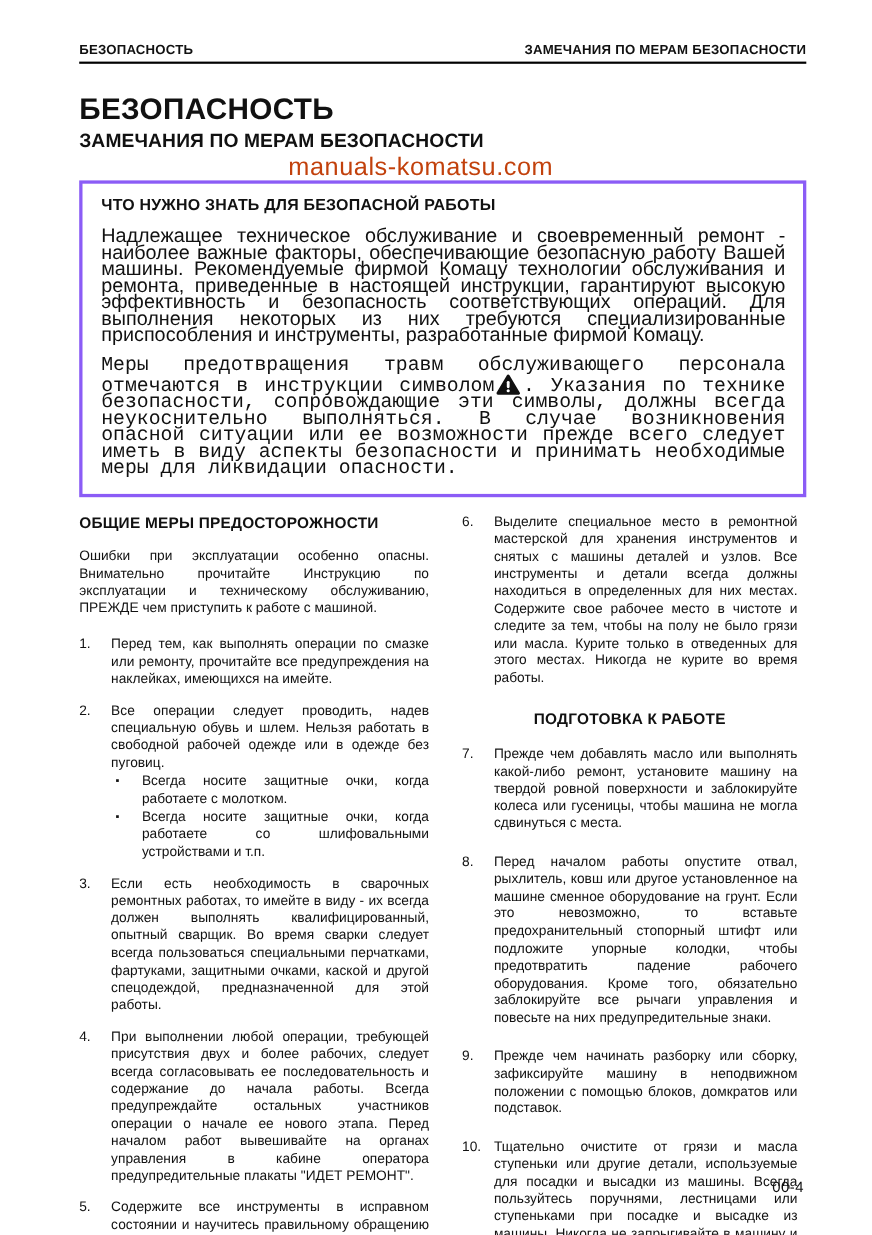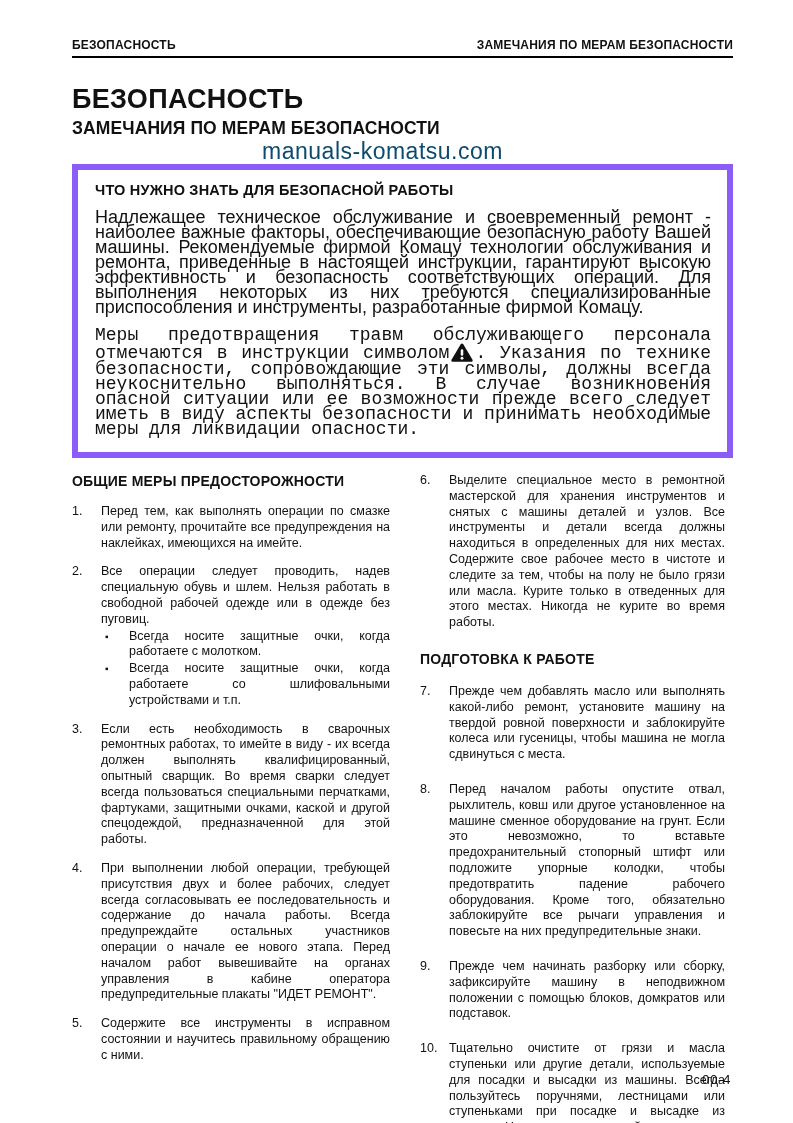--- a/index.html
+++ b/index.html
@@ -30,21 +30,21 @@
     font-size: 17.5px; font-weight: bold; letter-spacing: 0.1px;
     margin: 0 0 0 0;
   }
   .watermark {
     text-align: center; font-size: 23px; font-weight: normal;
     color: #2e8b2e; letter-spacing: 0.5px;
     margin: 0 40px 0 0; line-height: 24px; height: 24px;
   }
   
   .safety-box {
-    border: 6px solid #8b5cf6;
+    border: 3px solid #8b5cf6;
     padding: 12px 16px 15px 17px;
     margin-top: 1px;
   }
   .safety-box h2 {
     font-size: 14.5px; font-weight: bold; margin: 0 0 12px 0; letter-spacing: 0.2px;
   }
   .safety-box p {
     font-size: 18px; line-height: 15px; margin: 0 0 13px 0;
     text-align: justify;
   }
@@ -54,21 +54,21 @@
     vertical-align: -4px; margin: 0 2px;
   }
   
   .columns { display: flex; gap: 30px; margin-top: 15px; }
   .col-left  { width: 318px; flex: 0 0 318px; }
   .col-right { width: 305px; flex: 0 0 305px; }
   .col-head {
     font-size: 14px; font-weight: bold; letter-spacing: 0.2px;
     margin: 0 0 15px 0;
   }
-  .col-right .col-head { margin: 20px 0 17px 0; }
+  .col-right .col-head { margin: 20px 0 17px 0; text-align: center; }
   .intro {
     font-size: 12.5px; line-height: 15.8px; text-align: justify;
     margin: 0 0 17px 0;
   }
   .li { display: flex; font-size: 12.5px; line-height: 15.8px; margin-bottom: 13px; }
   .col-right .li { margin-bottom: 19px; }
   .li .num { flex: 0 0 29px; }
   .li .li-body { flex: 1; text-align: justify; }
   .bullets { margin-top: 1px; }
   .bullet { display: flex; margin-top: 1px; }
@@ -86,36 +86,37 @@
 <div class="page">
 
   <div class="run-head">
     <span>БЕЗОПАСНОСТЬ</span>
     <span>ЗАМЕЧАНИЯ ПО МЕРАМ БЕЗОПАСНОСТИ</span>
   </div>
 
   <h1 class="title">БЕЗОПАСНОСТЬ</h1>
   <div class="subtitle">ЗАМЕЧАНИЯ ПО МЕРАМ БЕЗОПАСНОСТИ</div>
 
-  <div class="watermark" style="color: #0c4a6e;">manuals-komatsu.com</div>
+  <div class="watermark" style="color: #c2410c;">manuals-komatsu.com</div>
 
   <div class="safety-box">
     <h2>ЧТО НУЖНО ЗНАТЬ ДЛЯ БЕЗОПАСНОЙ РАБОТЫ</h2>
     <p>Надлежащее техническое обслуживание и своевременный ремонт - наиболее важные факторы, обеспечивающие безопасную работу Вашей машины. Рекомендуемые фирмой Комацу технологии обслуживания и ремонта, приведенные в настоящей инструкции, гарантируют высокую эффективность и безопасность соответствующих операций. Для выполнения некоторых из них требуются специализированные приспособления и инструменты, разработанные фирмой Комацу.</p>
     <p><span>Меры предотвращения травм обслуживающего персонала отмечаются в инструкции символом</span><span class="warn-icon"><svg width="22" height="19" viewBox="0 0 24 21" xmlns="http://www.w3.org/2000/svg">
             <polygon points="12,2 22.3,19.3 1.7,19.3" fill="#111" stroke="#111" stroke-width="3" stroke-linejoin="round"></polygon>
             <rect x="10.6" y="7" width="2.8" height="7.2" rx="1.4" fill="#fff"></rect>
             <circle cx="12" cy="16.8" r="1.6" fill="#fff"></circle>
           </svg></span><span>. Указания по технике безопасности, сопровождающие эти символы, должны всегда неукоснительно выполняться. В случае возникновения опасной ситуации или ее возможности прежде всего следует иметь в виду аспекты безопасности и принимать необходимые меры для ликвидации опасности.</span></p>
   </div>
 
   <div class="columns">
 
     <div class="col-left">
       <h3 class="col-head">ОБЩИЕ МЕРЫ ПРЕДОСТОРОЖНОСТИ</h3>
+      <p class="intro">Ошибки при эксплуатации особенно опасны. Внимательно прочитайте Инструкцию по эксплуатации и техническому обслуживанию, ПРЕЖДЕ чем приступить к работе с машиной.</p>
 
       <div class="li">
         <span class="num">1.</span>
         <div class="li-body">Перед тем, как выполнять операции по смазке или ремонту, прочитайте все предупреждения на наклейках, имеющихся на имейте.</div>
       </div>
 
       <div class="li">
         <span class="num">2.</span>
         <div class="li-body">
           <div>Все операции следует проводить, надев специальную обувь и шлем. Нельзя работать в свободной рабочей одежде или в одежде без пуговиц.</div>

